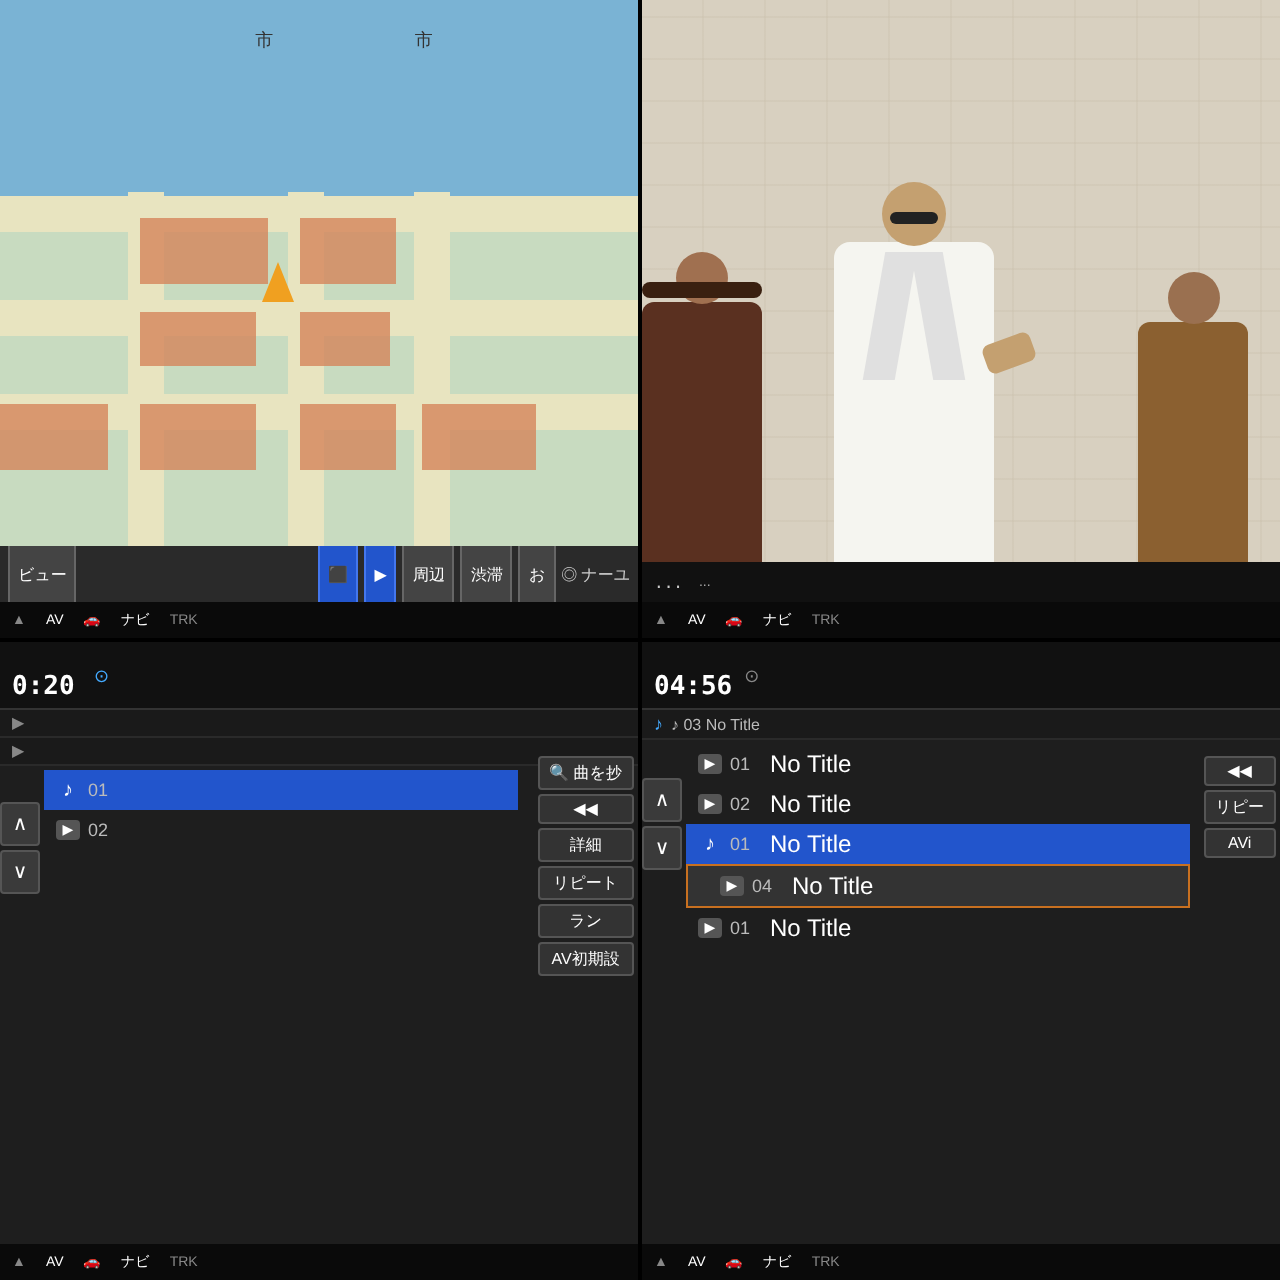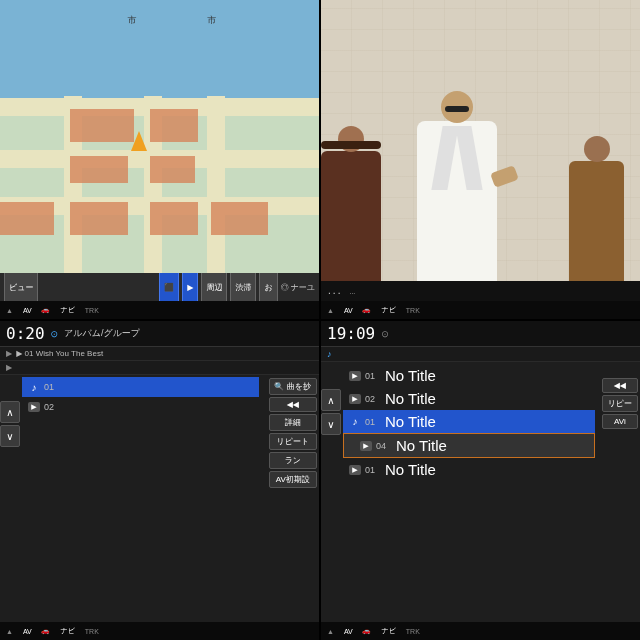--- a/index.html
+++ b/index.html
@@ -197,24 +197,25 @@
     .music-header {
       background: #111;
       padding: 3px 6px;
       display: flex;
       align-items: center;
       gap: 6px;
       border-bottom: 1px solid #333;
     }
     .music-time {
       color: #fff;
-      font-size: 16px;
-      font-weight: normal;
+      font-size: 13px;
+      font-weight: bold;
       font-family: monospace;
       min-width: 35px;
+      margin-top: 12px;
     }
     .music-album-info {
       color: #ccc;
       font-size: 9px;
       flex: 1;
     }
     .music-sub-header {
       background: #1a1a1a;
       padding: 2px 6px;
       display: flex;
@@ -268,21 +269,21 @@
       color: #fff;
       font-size: 10px;
     }
     .music-item-number {
       color: #bbb;
       font-size: 9px;
       min-width: 16px;
     }
     .music-item-title {
       color: #fff;
-      font-size: 15px;
+      font-size: 12px;
       flex: 1;
       overflow: hidden;
       white-space: nowrap;
       text-overflow: ellipsis;
     }
     .ctrl-btn {
       background: #333;
       border: 1px solid #555;
       color: #fff;
       font-size: 8px;
@@ -409,25 +410,23 @@
     <span class="bs-text">🚗</span>
     <span class="bs-text bs-active">ナビ</span>
     <span class="bs-text">TRK</span>
   </div>
 </div>
 
 <div class="quadrant music-panel" style="position:relative;">
   <div class="music-header">
     <span class="music-time">0:20</span>
     <span style="color:#4af;font-size:9px;">⊙</span>
-    <span class="music-album-info">アルバム/グループ</span>
   </div>
   <div class="music-sub-header">
     <span style="color:#888;font-size:8px;">▶</span>
-    <span class="music-sub-text">▶ 01 Wish You The Best</span>
   </div>
   <div class="music-sub-header">
     <span style="color:#888;font-size:8px;">▶</span>
   </div>
 
   <div style="position:absolute;left:0;top:80px;display:flex;flex-direction:column;gap:2px;z-index:5;">
     <div class="side-arrow-btn">∧</div>
     <div class="side-arrow-btn">∨</div>
   </div>
   <div class="music-list" style="padding-left:22px;padding-right:60px;">
@@ -453,25 +452,26 @@
     <span class="bs-text">▲</span>
     <span class="bs-text bs-active">AV</span>
     <span class="bs-text">🚗</span>
     <span class="bs-text bs-active">ナビ</span>
     <span class="bs-text">TRK</span>
   </div>
 </div>
 
 <div class="quadrant music-panel" style="position:relative;">
   <div class="music-header">
-    <span class="music-time">19:09</span>
+    <span class="music-time">04:56</span>
     <span style="color:#888;font-size:9px;">⊙</span>
   </div>
   <div class="music-sub-header">
     <span style="color:#4af;font-size:9px;">♪</span>
+    <span class="music-sub-text">♪ 03 No Title</span>
   </div>
 
   <div style="position:absolute;left:0;top:68px;display:flex;flex-direction:column;gap:2px;z-index:5;">
     <div class="side-arrow-btn">∧</div>
     <div class="side-arrow-btn">∨</div>
   </div>
   <div class="music-list" style="padding-left:22px;padding-right:45px;">
     <div class="music-item">
       <span class="music-item-icon">▶</span>
       <span class="music-item-number">01</span>

